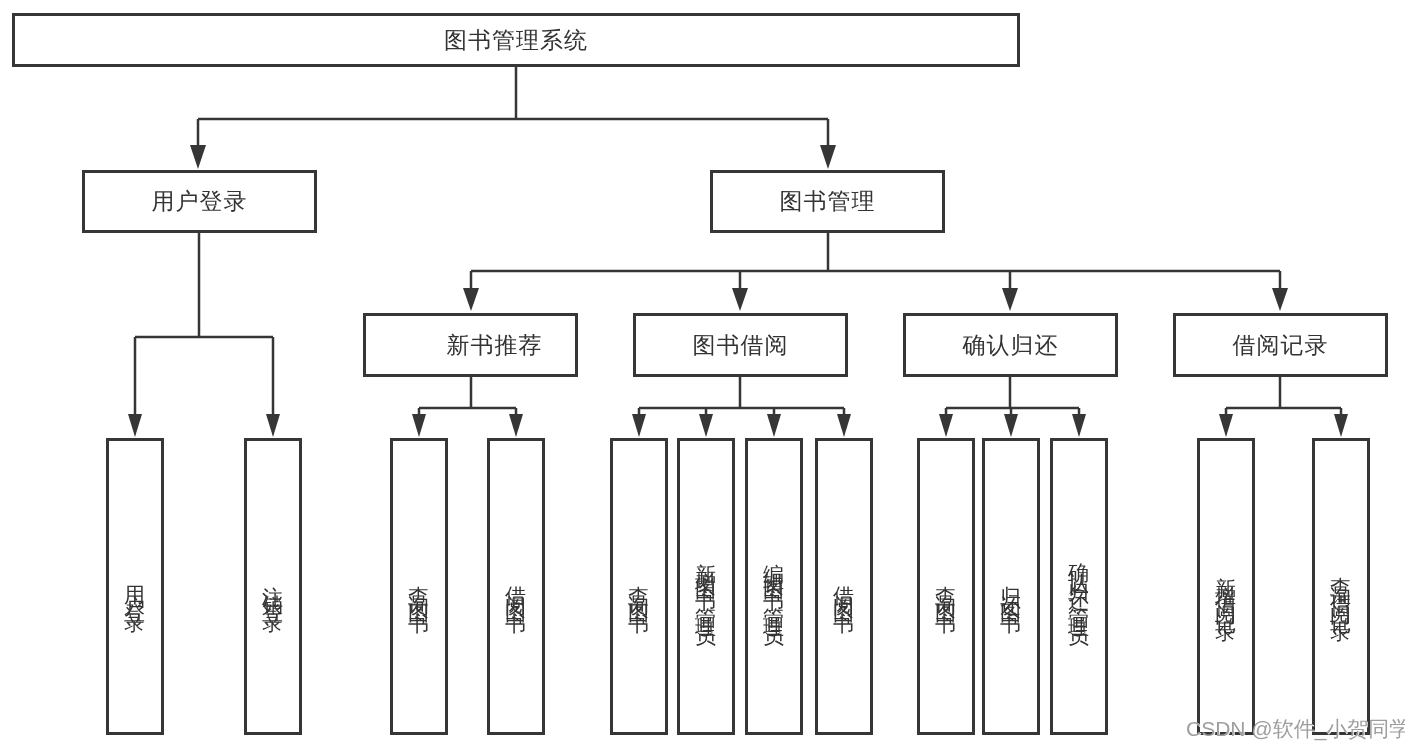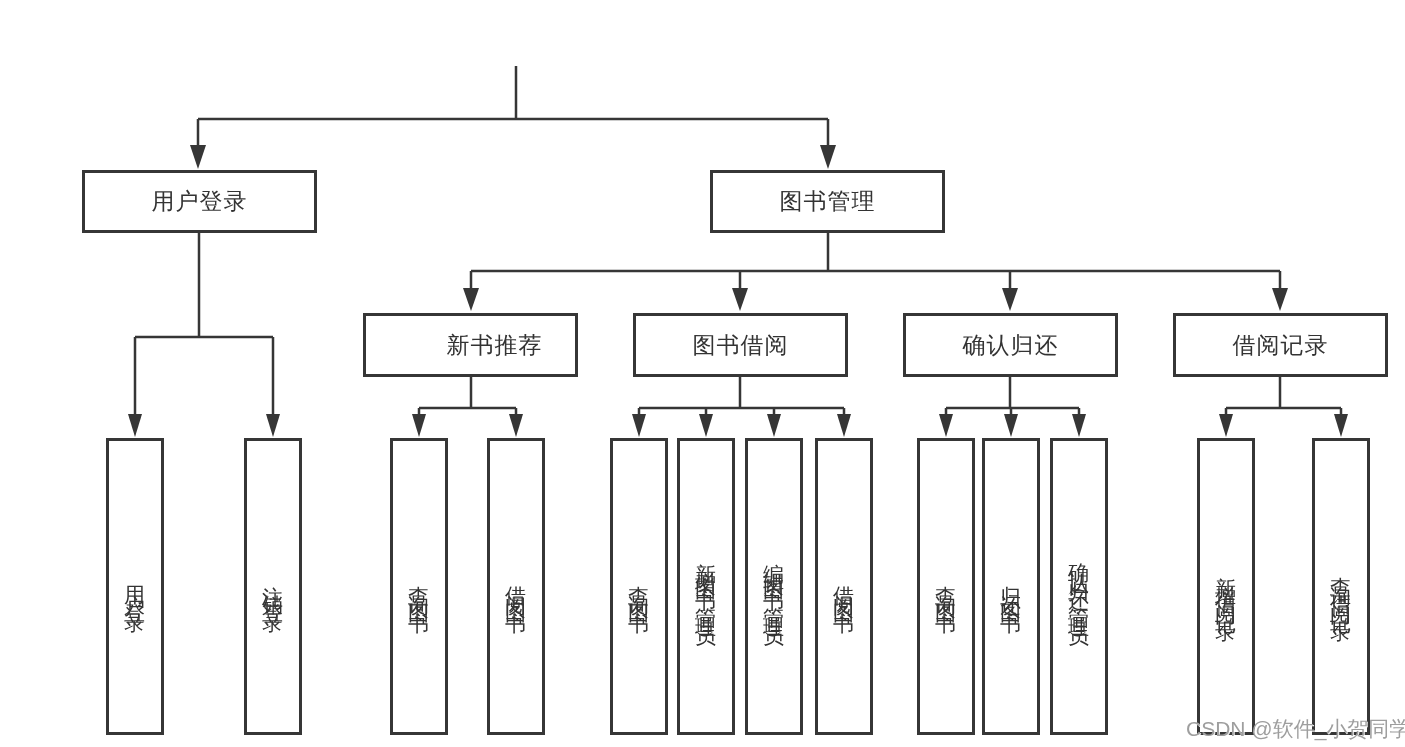--- a/index.html
+++ b/index.html
@@ -65,20 +65,23 @@
       <polygon points="767,414 781,414 774,437"></polygon>
       <polygon points="837,414 851,414 844,437"></polygon>
       <polygon points="939,414 953,414 946,437"></polygon>
       <polygon points="1004,414 1018,414 1011,437"></polygon>
       <polygon points="1072,414 1086,414 1079,437"></polygon>
       <polygon points="1219,414 1233,414 1226,437"></polygon>
       <polygon points="1334,414 1348,414 1341,437"></polygon>
     </g>
   </svg>
 
+  <div class="box h" style="left:12px;top:13px;width:1008px;height:54px;">
+    <span class="lbl">图书管理系统</span>
+  </div>
 
   <div class="box h" style="left:82px;top:170px;width:235px;height:63px;">
     <span class="lbl">用户登录</span>
   </div>
   <div class="box h" style="left:710px;top:170px;width:235px;height:63px;">
     <span class="lbl">图书管理</span>
   </div>
 
   <div class="box h" style="left:363px;top:313px;width:215px;height:64px;padding-left:48px;">
     <span class="lbl">新书推荐</span>

